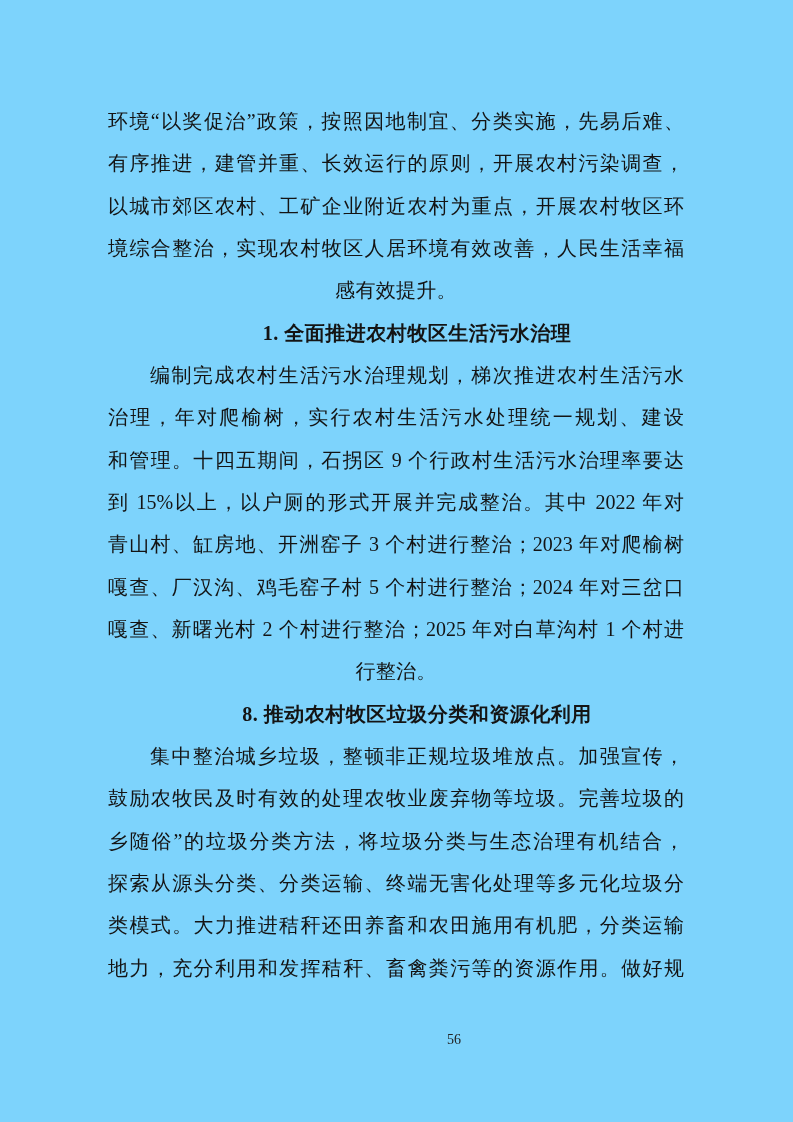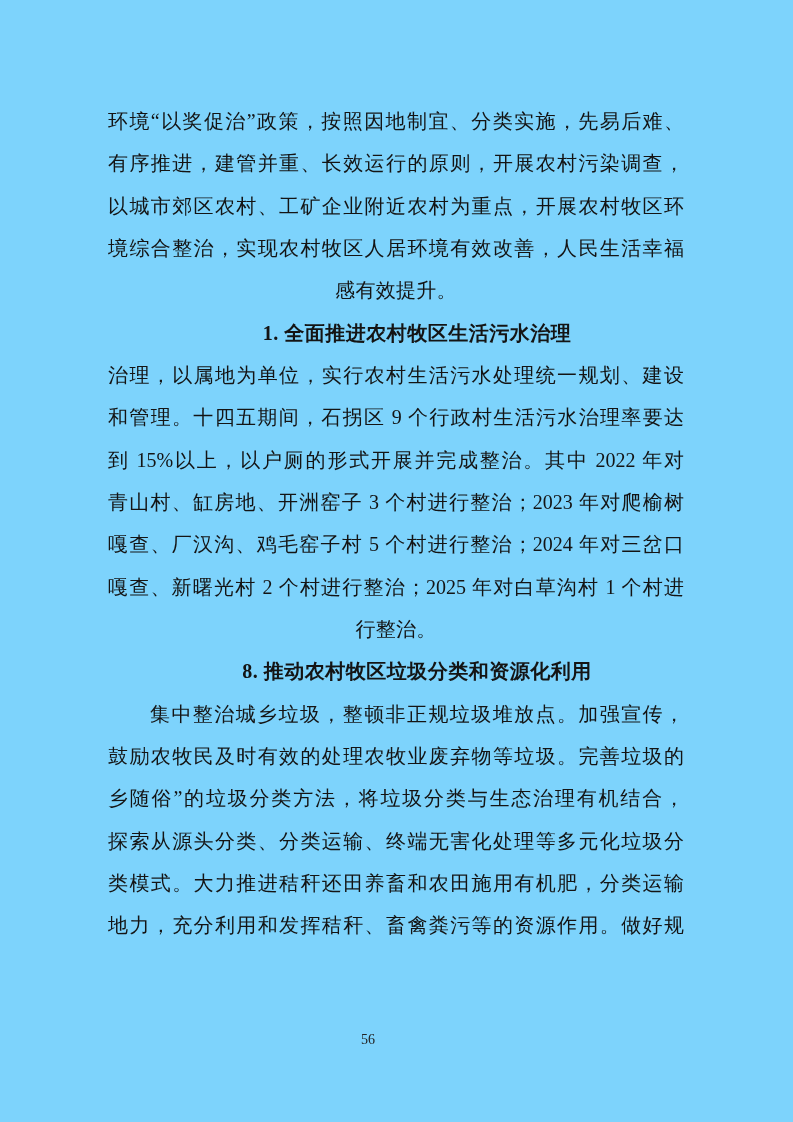--- a/index.html
+++ b/index.html
@@ -39,39 +39,40 @@
   .line.heading {
     font-weight: bold;
     padding-left: 42px;
     letter-spacing: 0.5px;
   }
   .footer {
     position: absolute;
     top: 1030px;
     left: 361px;
     width: 100px;
-    text-align: left;
+    text-align: right;
     font-size: 14px;
     line-height: 20px;
     color: #222;
     font-family: Liberation Serif, serif;
   }
 </style>
 </head>
 <body>
 
 <div class="page">
   <div class="text-block">
     <div class="line j">环境“以奖促治”政策，按照因地制宜、分类实施，先易后难、</div>
     <div class="line j">有序推进，建管并重、长效运行的原则，开展农村污染调查，</div>
     <div class="line j">以城市郊区农村、工矿企业附近农村为重点，开展农村牧区环</div>
     <div class="line j">境综合整治，实现农村牧区人居环境有效改善，人民生活幸福</div>
     <div class="line">感有效提升。</div>
     <div class="line heading">1. 全面推进农村牧区生活污水治理</div>
-    <div class="line j">治理，以属地为单位，实行农村生活污水处理统一规划、建设</div>
+    <div class="line j indent">编制完成农村生活污水治理规划，梯次推进农村生活污水</div>
+    <div class="line j">治理，年对爬榆树，实行农村生活污水处理统一规划、建设</div>
     <div class="line j">和管理。十四五期间，石拐区 9 个行政村生活污水治理率要达</div>
     <div class="line j">到 15%以上，以户厕的形式开展并完成整治。其中 2022 年对</div>
     <div class="line j">青山村、缸房地、开洲窑子 3 个村进行整治；2023 年对爬榆树</div>
     <div class="line j">嘎查、厂汉沟、鸡毛窑子村 5 个村进行整治；2024 年对三岔口</div>
     <div class="line j">嘎查、新曙光村 2 个村进行整治；2025 年对白草沟村 1 个村进</div>
     <div class="line">行整治。</div>
     <div class="line heading">8. 推动农村牧区垃圾分类和资源化利用</div>
     <div class="line j indent">集中整治城乡垃圾，整顿非正规垃圾堆放点。加强宣传，</div>
     <div class="line j">鼓励农牧民及时有效的处理农牧业废弃物等垃圾。完善垃圾的</div>
     <div class="line j">乡随俗”的垃圾分类方法，将垃圾分类与生态治理有机结合，</div>

